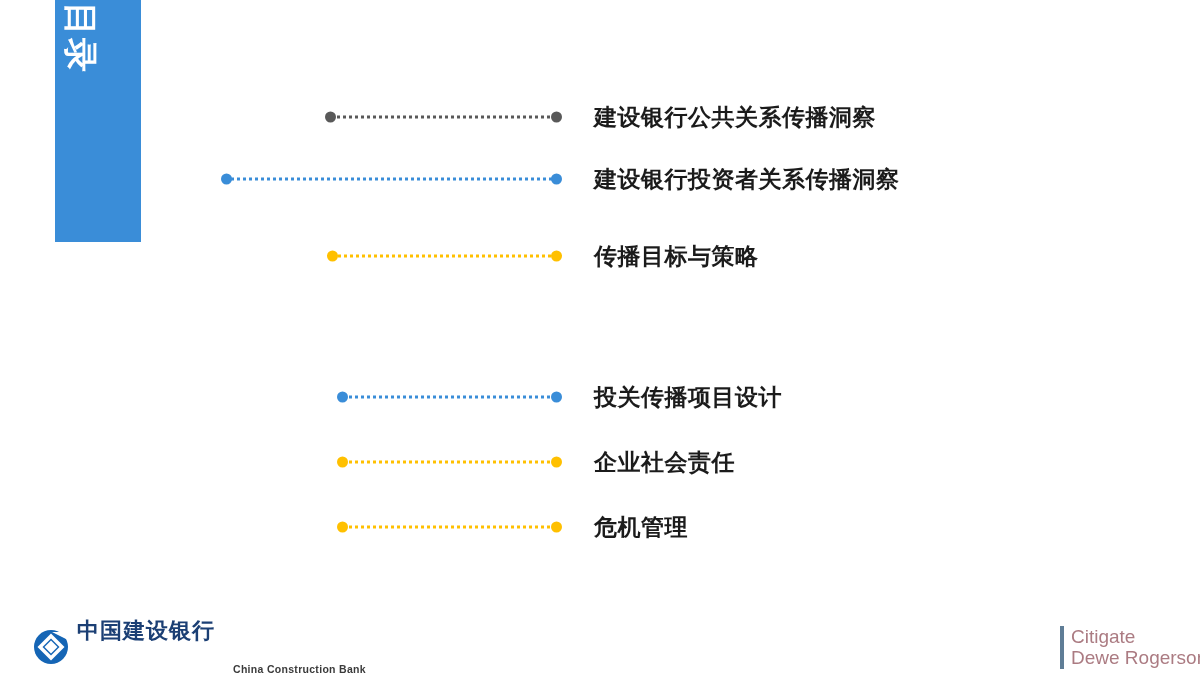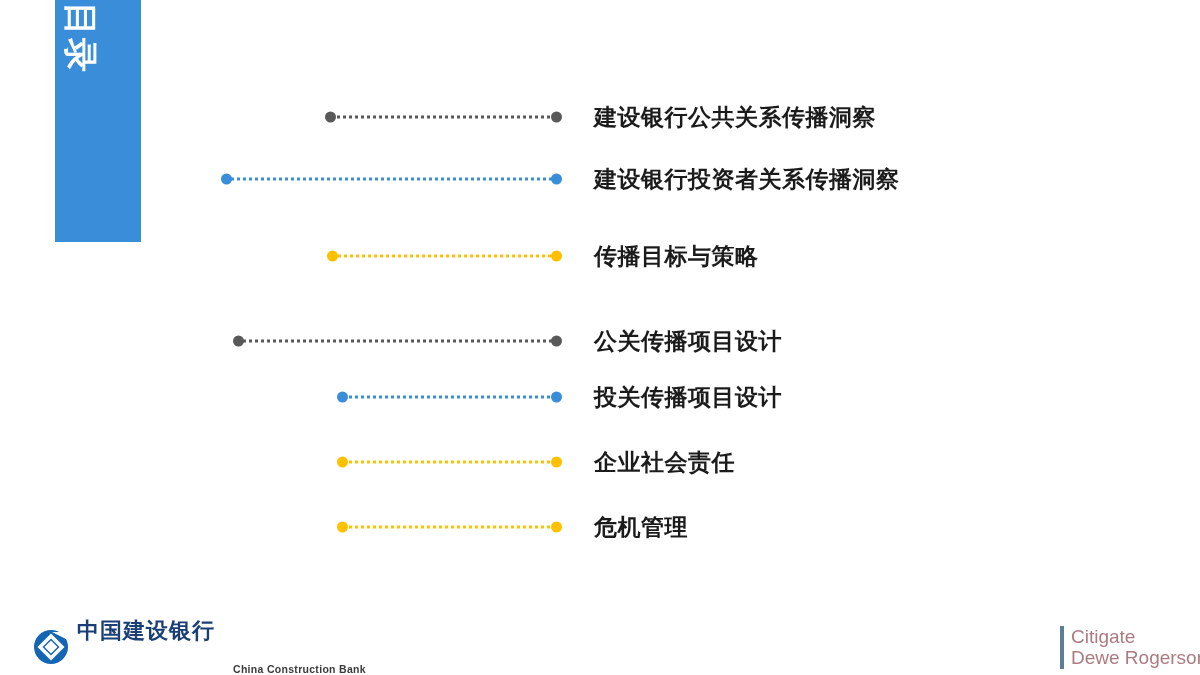--- a/index.html
+++ b/index.html
@@ -186,28 +186,20 @@
         <div class="toc-label" style="position: absolute; left: 594px;">建设银行投资者关系传播洞察</div>
       </div>
       <div class="toc-item" style="left: 0px; top: 236px; width: 976px;">
         <div class="connector" style="position: absolute; left: 327px; width: 235px;">
           <div class="dash-line" style="border-top-color: rgb(255, 192, 0);"></div>
           <span class="dot dot-left" style="background: rgb(255, 192, 0);"></span>
           <span class="dot dot-right" style="background: rgb(255, 192, 0);"></span>
         </div>
         <div class="toc-label" style="position: absolute; left: 594px;">传播目标与策略</div>
       </div>
-      <div class="toc-item" style="left: 0px; top: 321px; width: 1200px;">
-        <div class="connector" style="position: absolute; left: 233px; width: 329px;">
-          <div class="dash-line" style="border-top-color: rgb(89, 89, 89);"></div>
-          <span class="dot dot-left" style="background: rgb(89, 89, 89);"></span>
-          <span class="dot dot-right" style="background: rgb(89, 89, 89);"></span>
-        </div>
-        <div class="toc-label" style="position: absolute; left: 594px;">公关传播项目设计</div>
-      </div>
       <div class="toc-item" style="left: 0px; top: 377px; width: 1112px;">
         <div class="connector" style="position: absolute; left: 337px; width: 225px;">
           <div class="dash-line" style="border-top-color: rgb(58, 141, 216);"></div>
           <span class="dot dot-left" style="background: rgb(58, 141, 216);"></span>
           <span class="dot dot-right" style="background: rgb(58, 141, 216);"></span>
         </div>
         <div class="toc-label" style="position: absolute; left: 594px;">投关传播项目设计</div>
       </div>
       <div class="toc-item" style="left: 0px; top: 442px; width: 1132px;">
         <div class="connector" style="position: absolute; left: 337px; width: 225px;">

